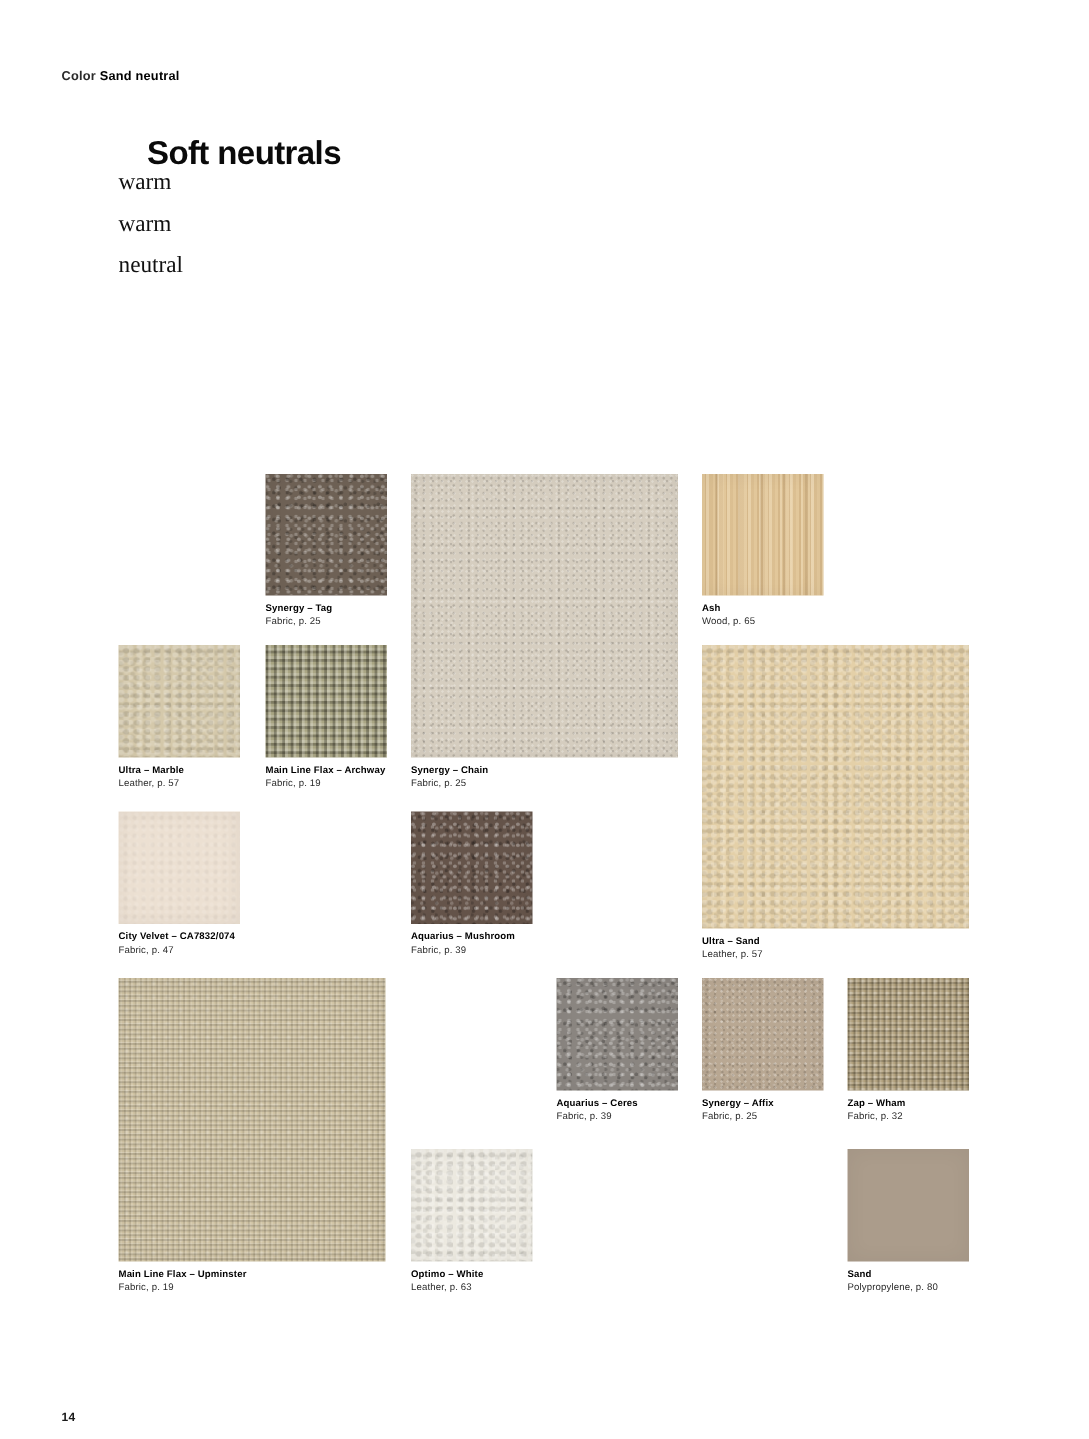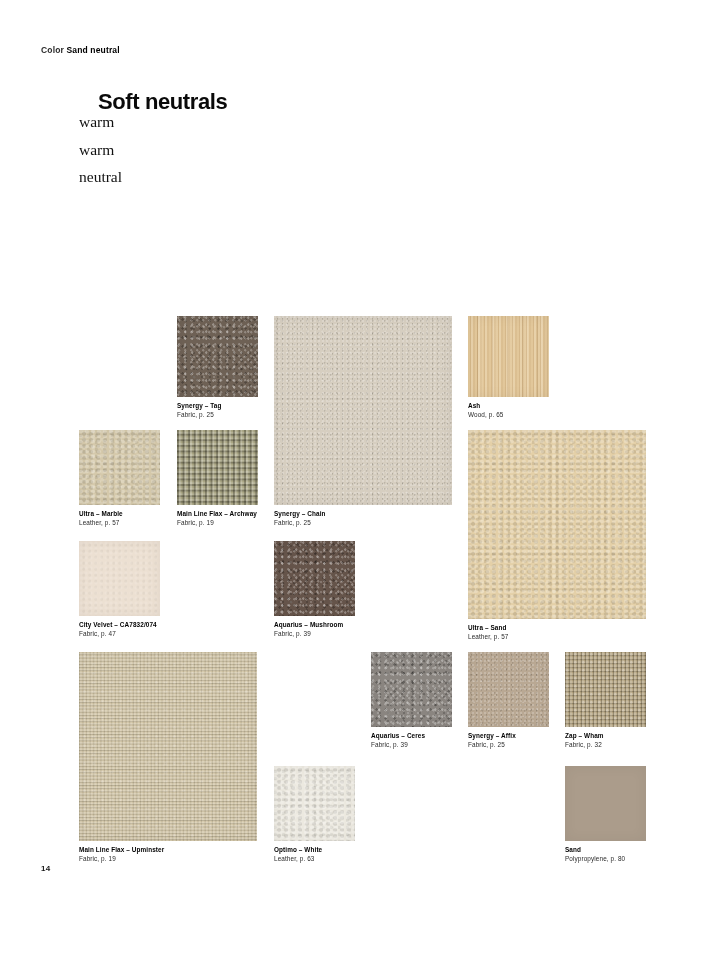--- a/index.html
+++ b/index.html
@@ -52,21 +52,21 @@
     font-family: "Liberation Serif", serif;
     font-size: 15.5px;
     color: #111;
     line-height: 27.5px;
   }
   .keywords div { white-space: nowrap; }
 
   .page-number {
     position: absolute;
     left: 41px;
-    top: 864px;
+    top: 940px;
     font-size: 8px;
     font-weight: 700;
     color: #1a1a1a;
     letter-spacing: 0.2px;
   }
 
   
   .swatch {
     position: absolute;
   }

